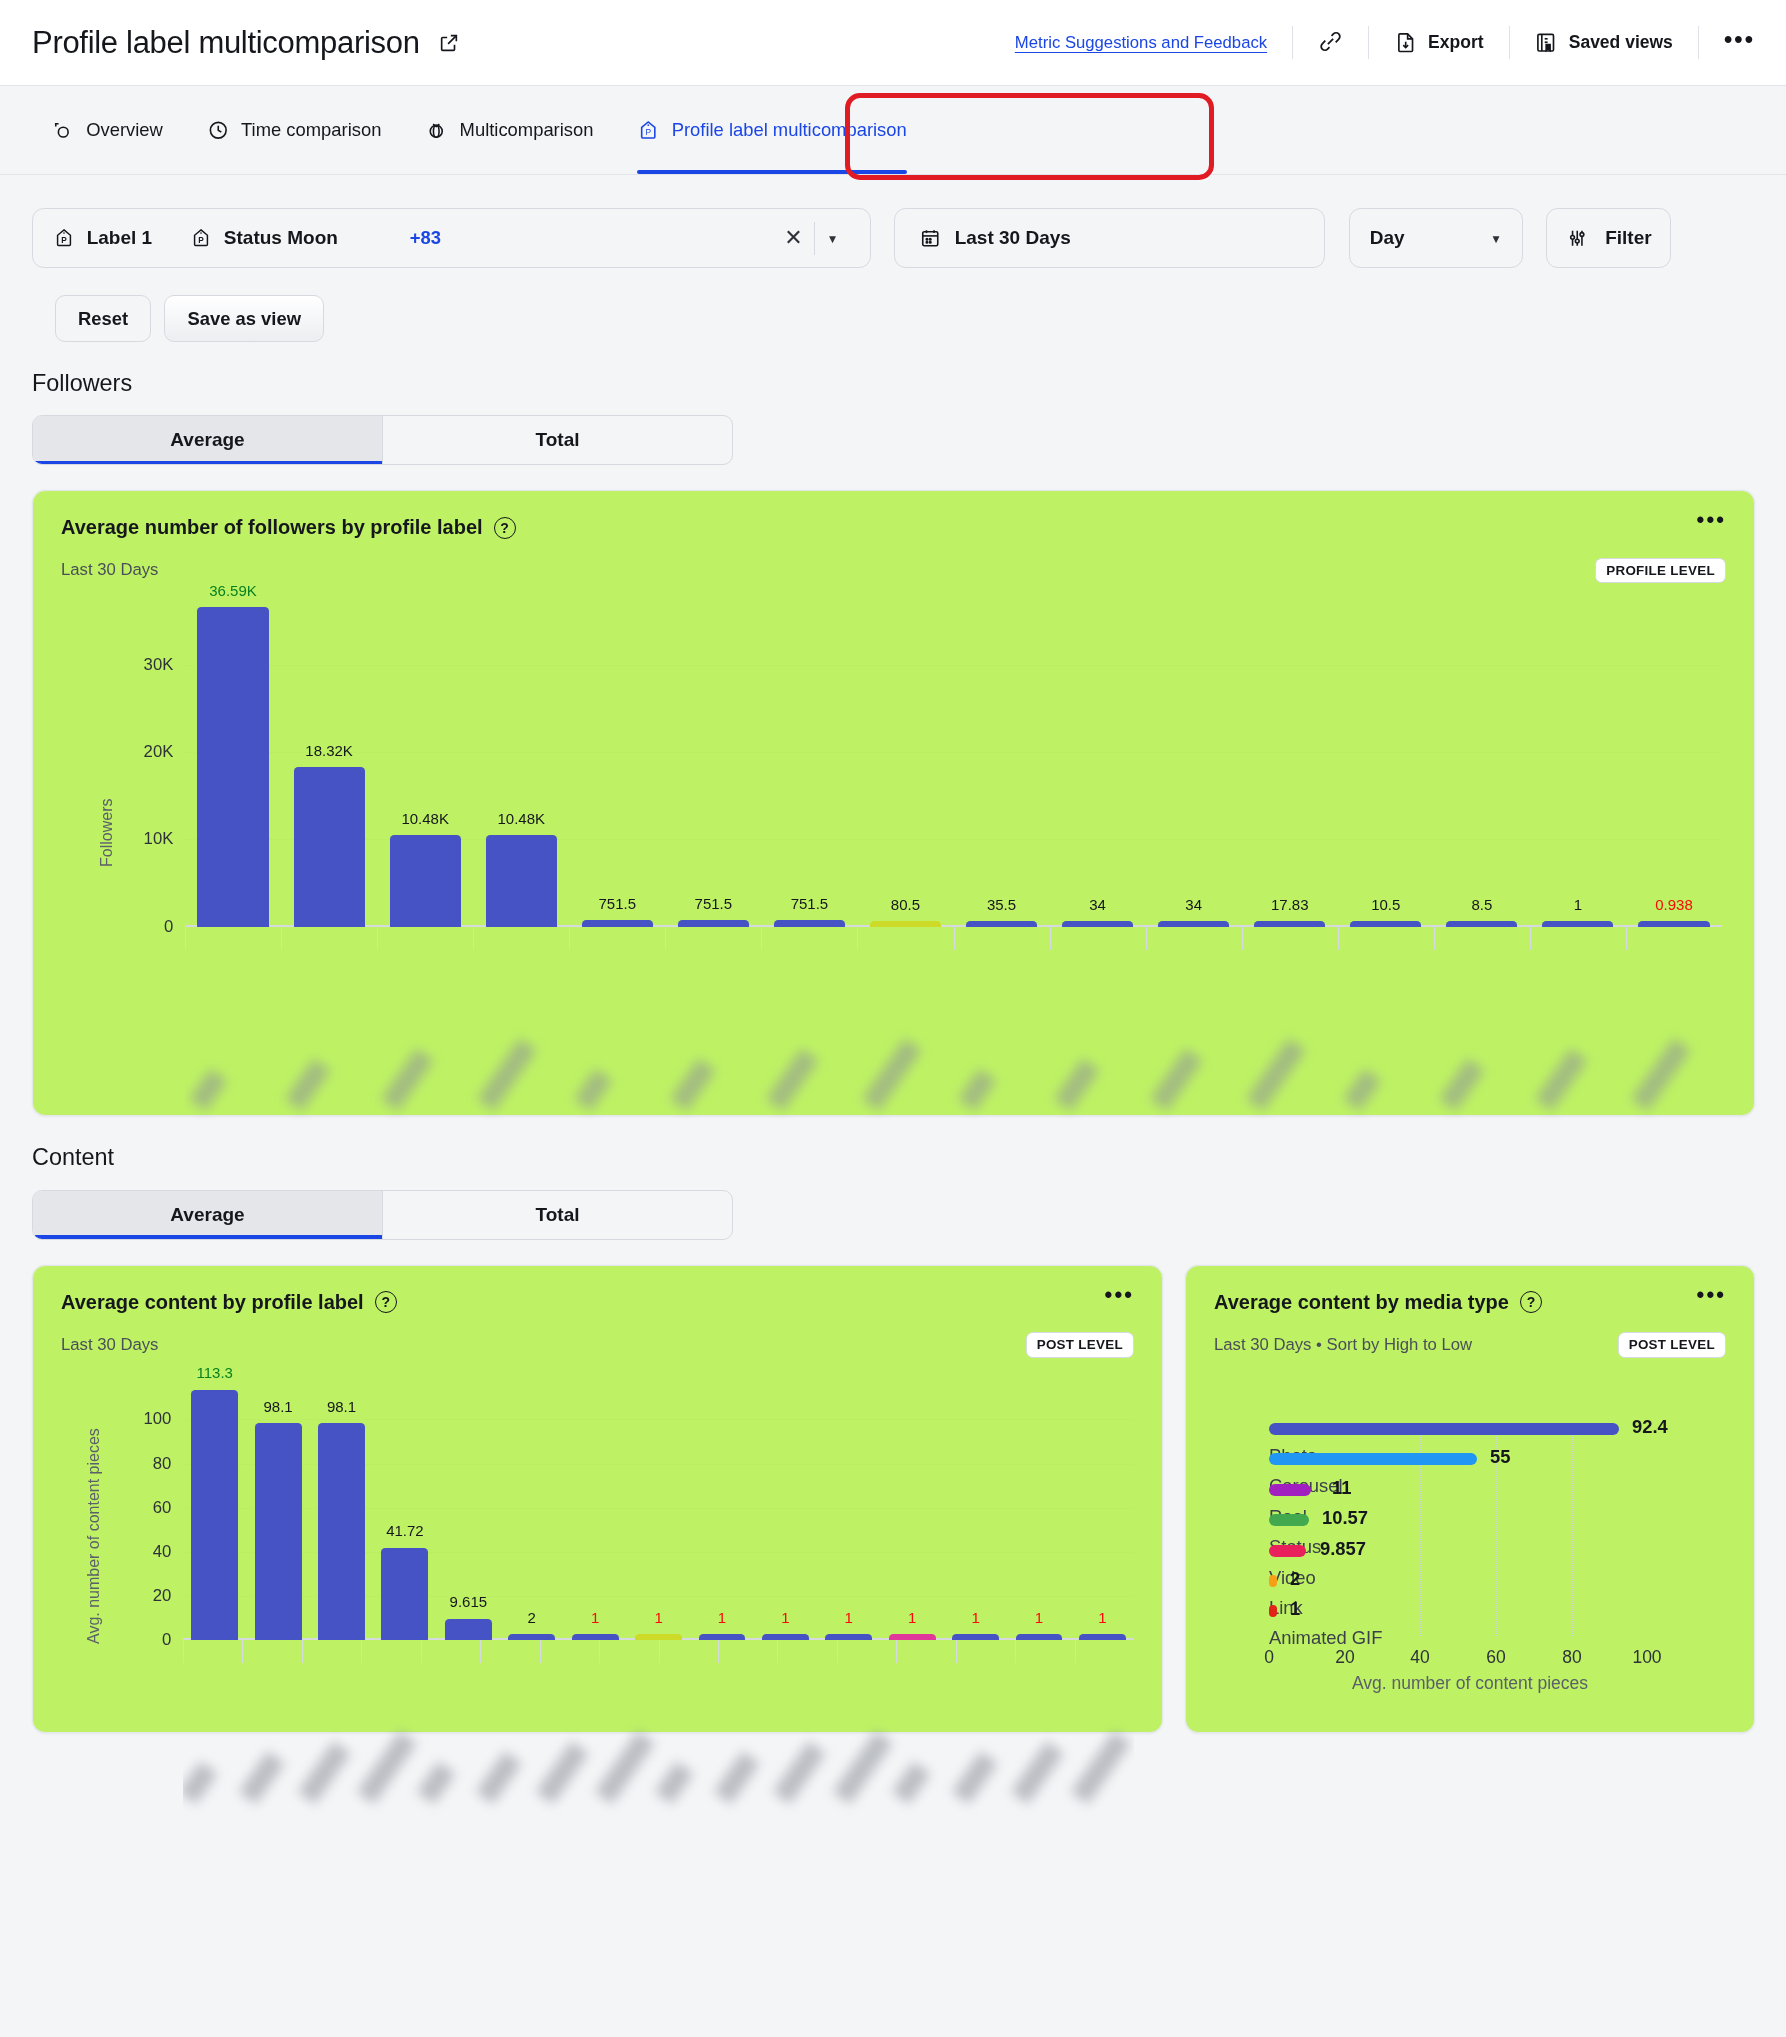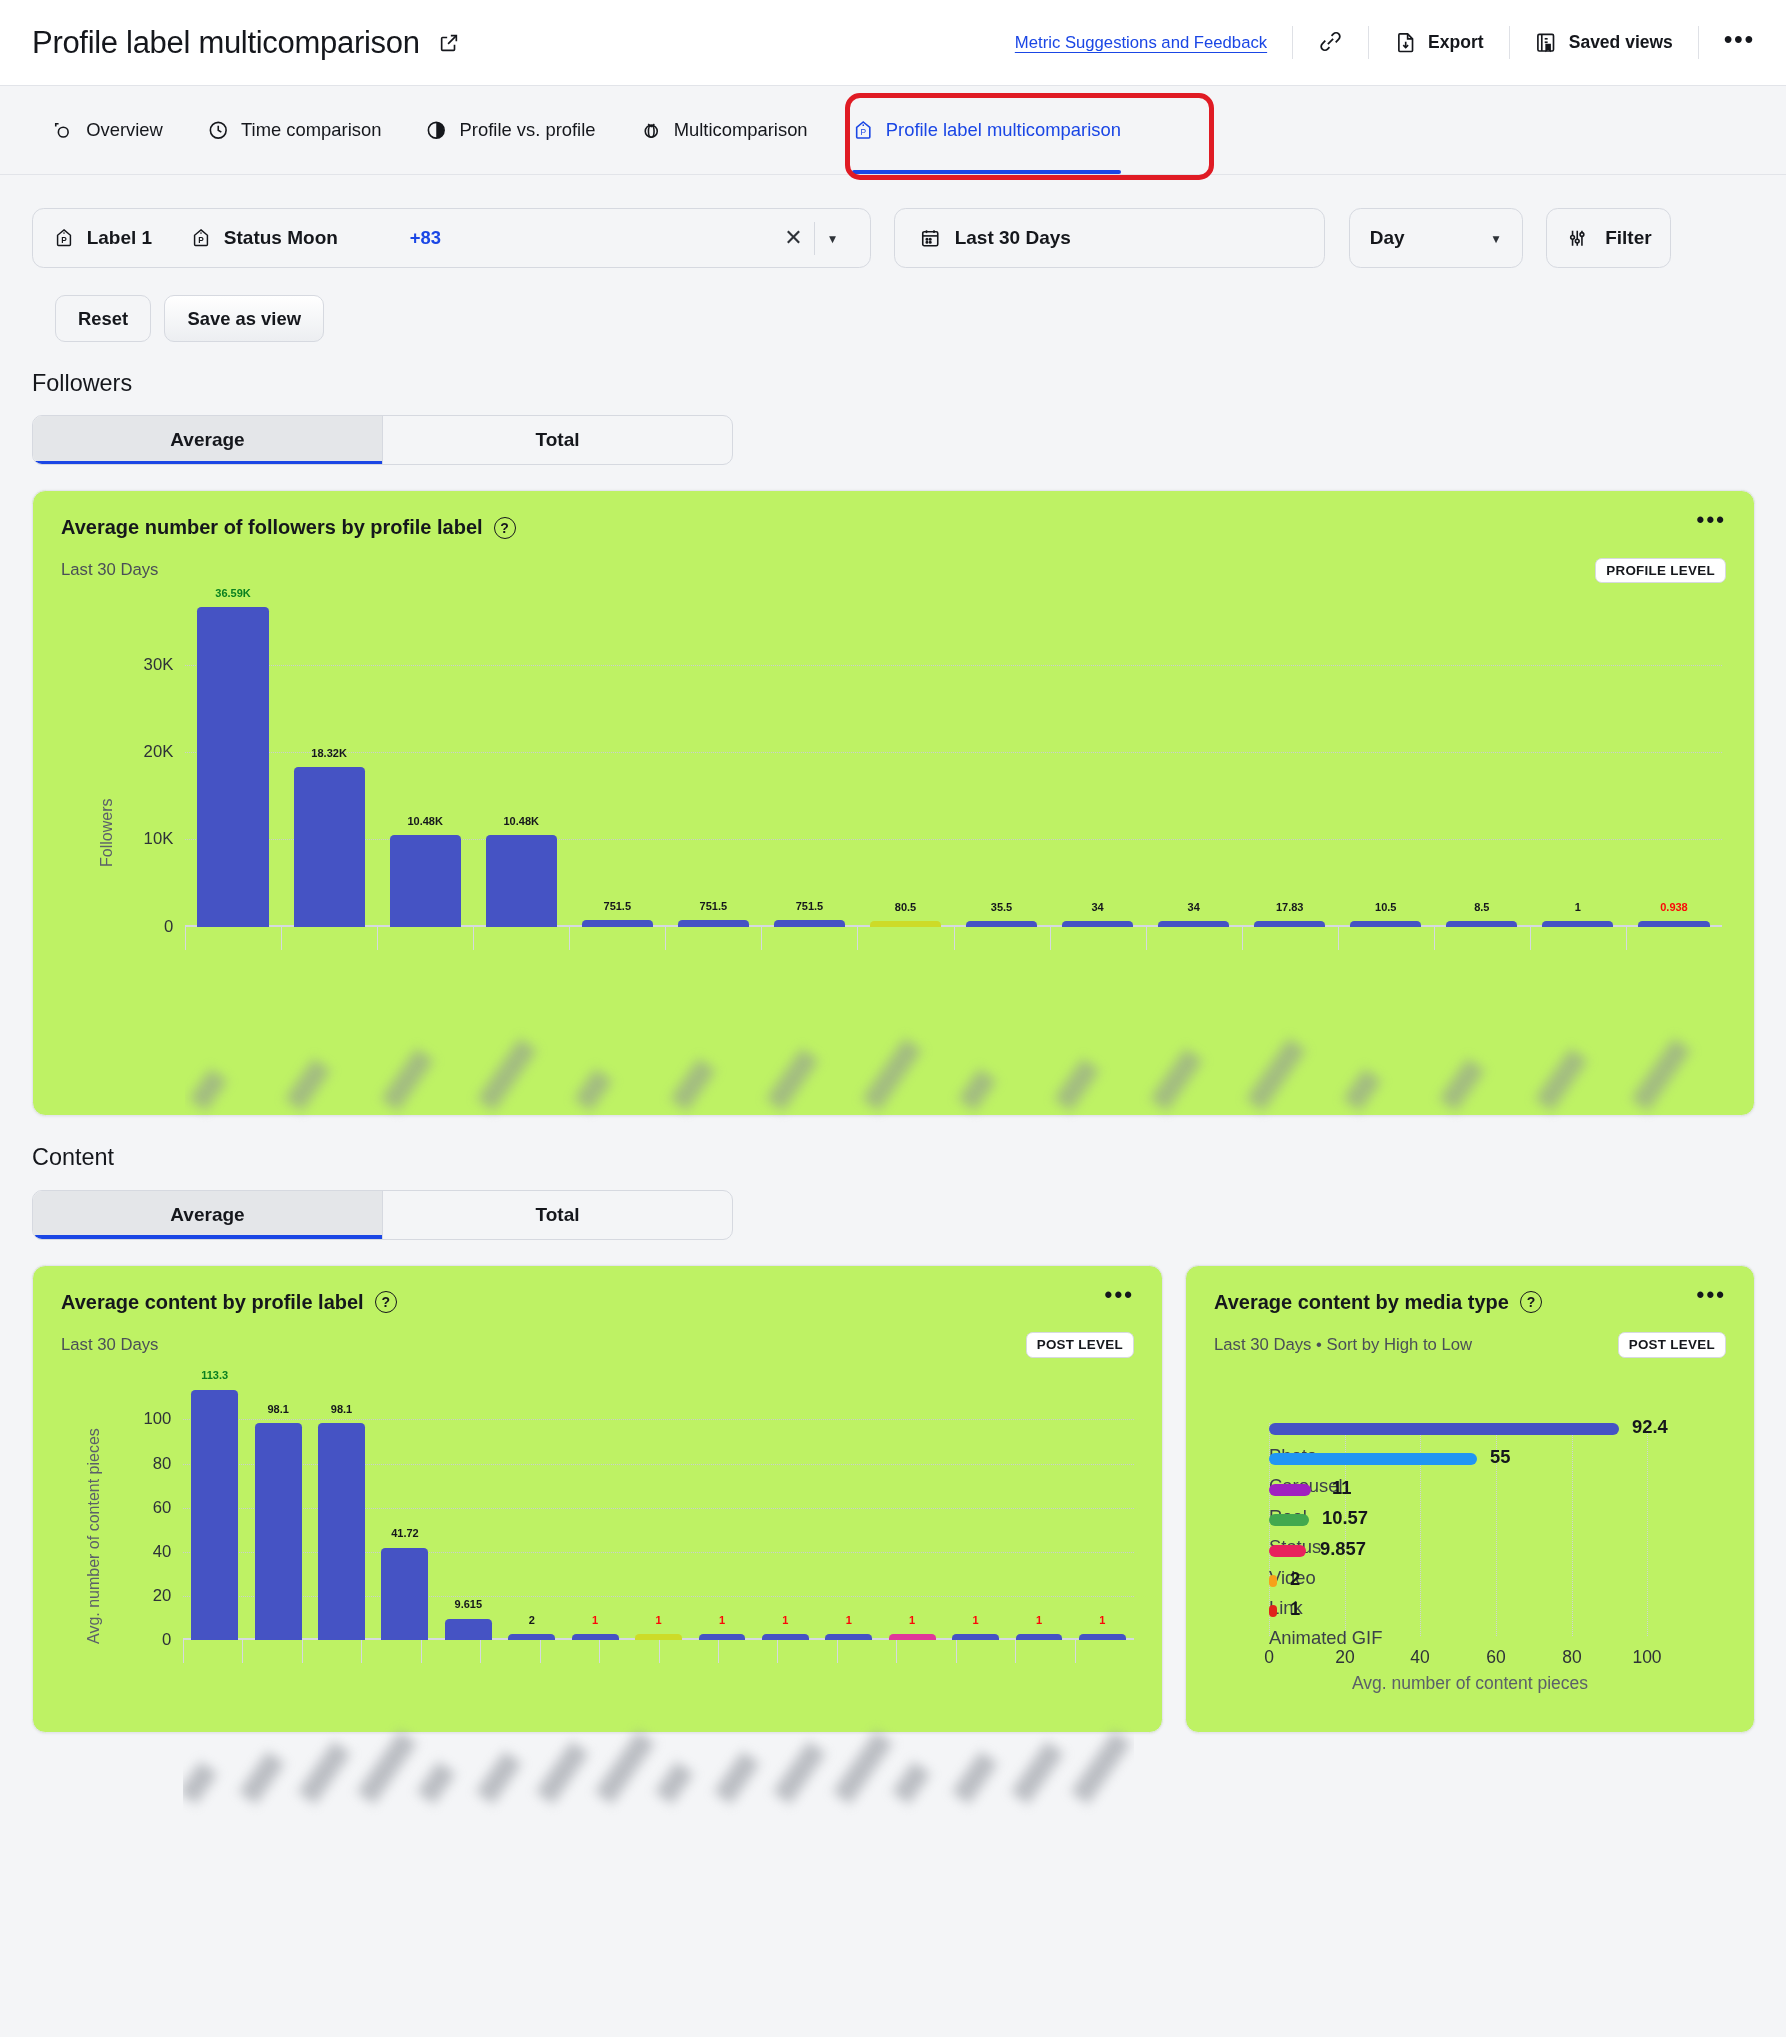--- a/index.html
+++ b/index.html
@@ -169,21 +169,21 @@
     position: absolute; right: 100%; margin-right: 11.7px;
     font-size: 16.7px; color: #2e3238; transform: translateY(-50%);
     white-space: nowrap;
   }
   .baseline { position: absolute; left: 0; right: 0; bottom: 0; height: 1.7px; background: #d6d9e0; }
   .bars { position: absolute; left: 0; right: 0; bottom: 0; top: 0; display: flex; }
   .barcell { flex: 1; position: relative; display: flex; justify-content: center; align-items: flex-end; }
   .bar { width: 74%; border-radius: 4.2px 4.2px 0 0; min-height: 5px; }
   .bar-val {
     position: absolute; left: 50%; transform: translateX(-50%);
-    font-size: 11px; font-weight: bold; white-space: nowrap;
+    font-size: 15px; font-weight: normal; white-space: nowrap;
   }
   .ticks { position: absolute; left: 0; right: 0; top: 100%; height: 23.4px; display: flex; }
   .tickcell { flex: 1; position: relative; }
   .tickcell::before {
     content: ""; position: absolute; left: 0; top: 0; width: 0.8px; height: 23.4px; background: #d6d9e0;
   }
   .blurzone { position: absolute; overflow: hidden; }
   .blurlabel {
     position: absolute; bottom: 0; font-size: 17.5px; color: #8d9199;
     transform-origin: left bottom; transform: rotate(-55deg);
@@ -259,27 +259,20 @@
   </div>
   <div class="tab">
     <svg width="22.5" height="22.5" viewBox="0 0 24 24" fill="none" stroke="#15171c" stroke-width="1.7">
       <circle cx="12" cy="12" r="8.4"></circle>
         <path d="M12 7.2V12l3.3 2"></path>
     </svg>
     <span>Time comparison</span>
   </div>
   <div class="tab">
     <svg width="22.5" height="22.5" viewBox="0 0 24 24" fill="none" stroke="#15171c" stroke-width="1.7">
-      <circle cx="12" cy="12" r="8.4"></circle>
-      <path d="M12 3.6a8.4 8.4 0 0 1 0 16.8z" fill="#15171c" stroke="none"></path>
-    </svg>
-    <span>Profile vs. profile</span>
-  </div>
-  <div class="tab">
-    <svg width="22.5" height="22.5" viewBox="0 0 24 24" fill="none" stroke="#15171c" stroke-width="1.7">
       <circle cx="12" cy="13" r="6.4"></circle>
         <ellipse cx="12" cy="13" rx="3" ry="6.4"></ellipse>
       <path d="M8.6 5.6 12 8l3.4-2.4"></path>
     </svg>
     <span>Multicomparison</span>
   </div>
   <div class="tab active">
     <svg width="22.5" height="22.5" viewBox="0 0 24 24" fill="none" stroke="#1a46e5" stroke-width="1.7" style="font-size:22px">
       <path d="M12 3.2 19 9v10.2a1 1 0 0 1-1 1H6a1 1 0 0 1-1-1V9z"></path>
       <text x="12" y="17" font-size="9" fill="#1a46e5" stroke="none" text-anchor="middle" font-family="Liberation Sans">P</text>

